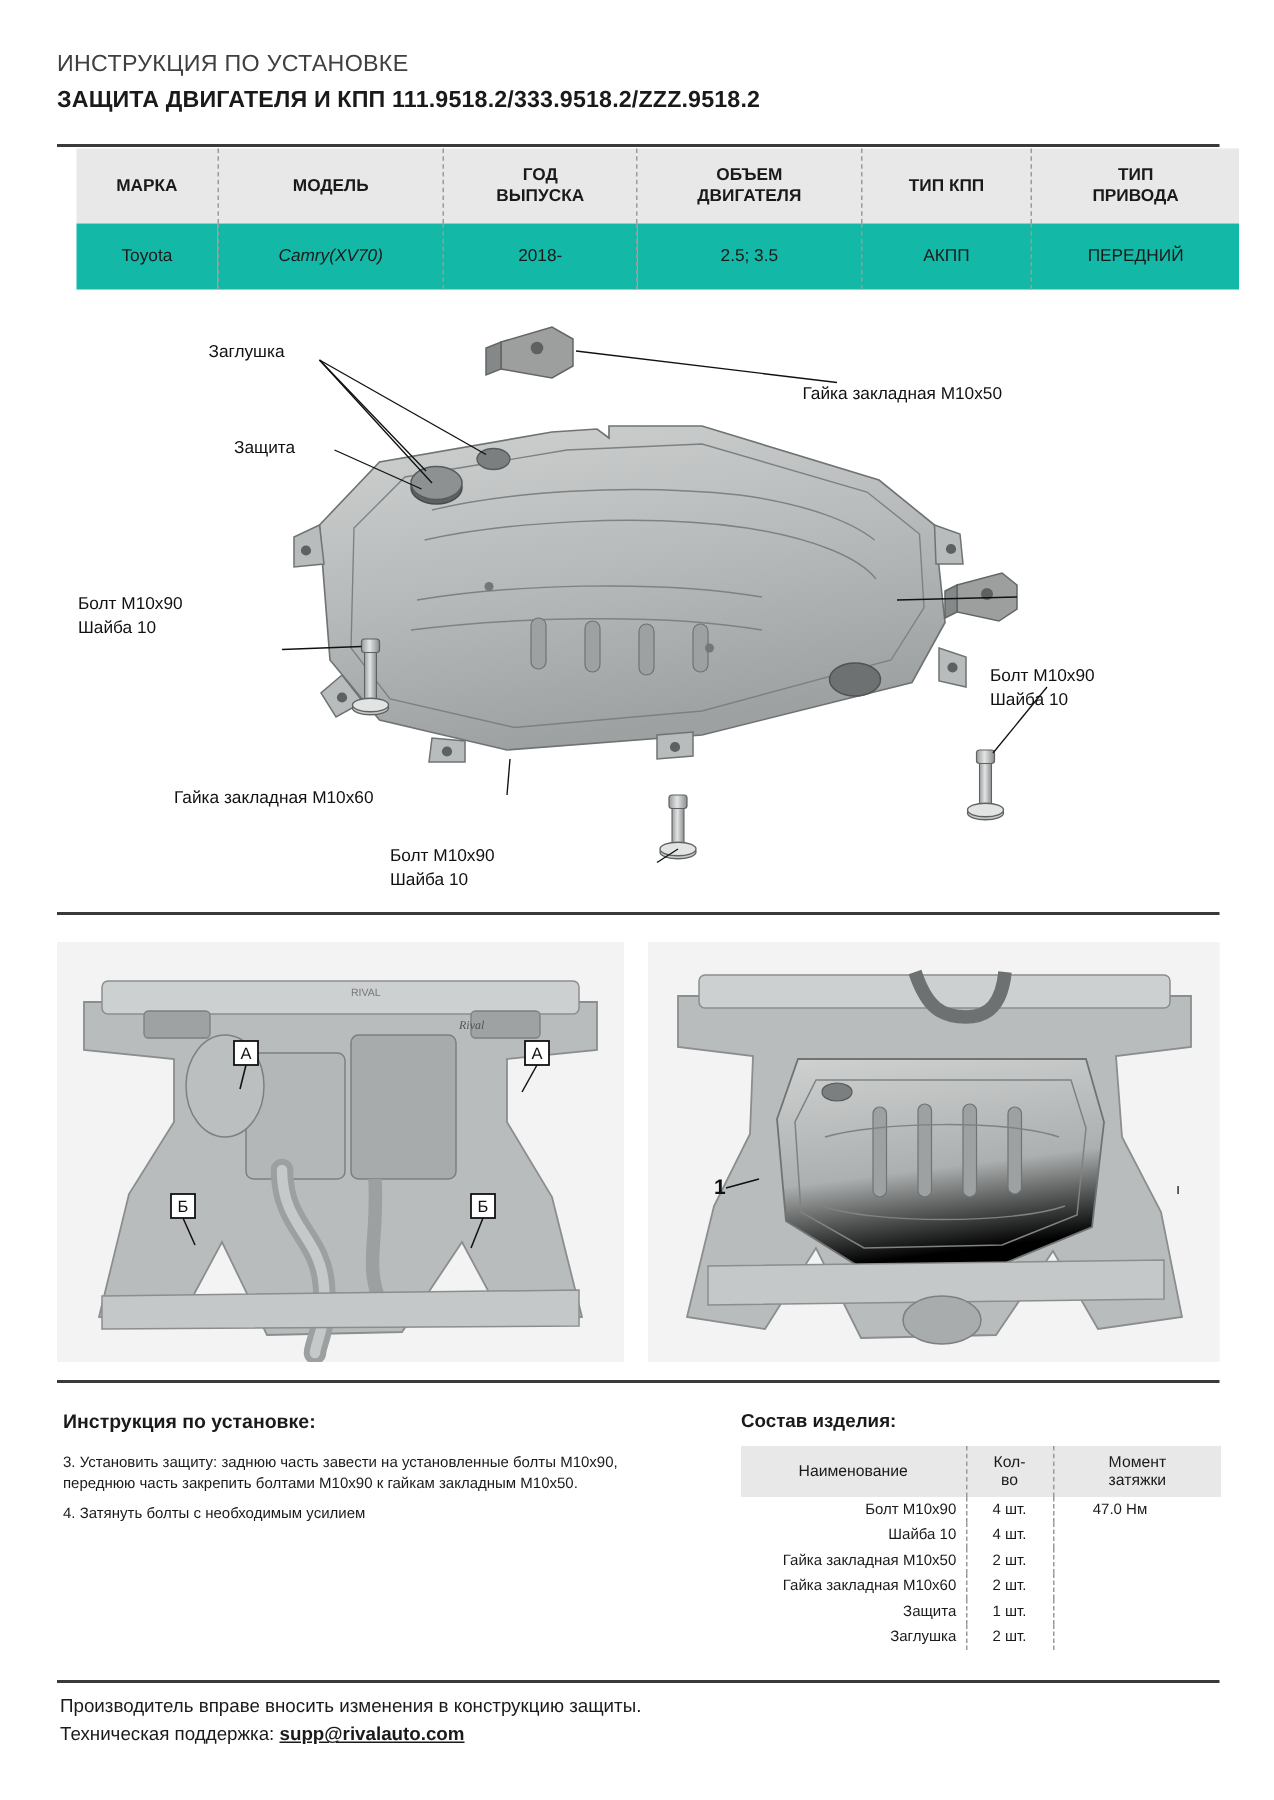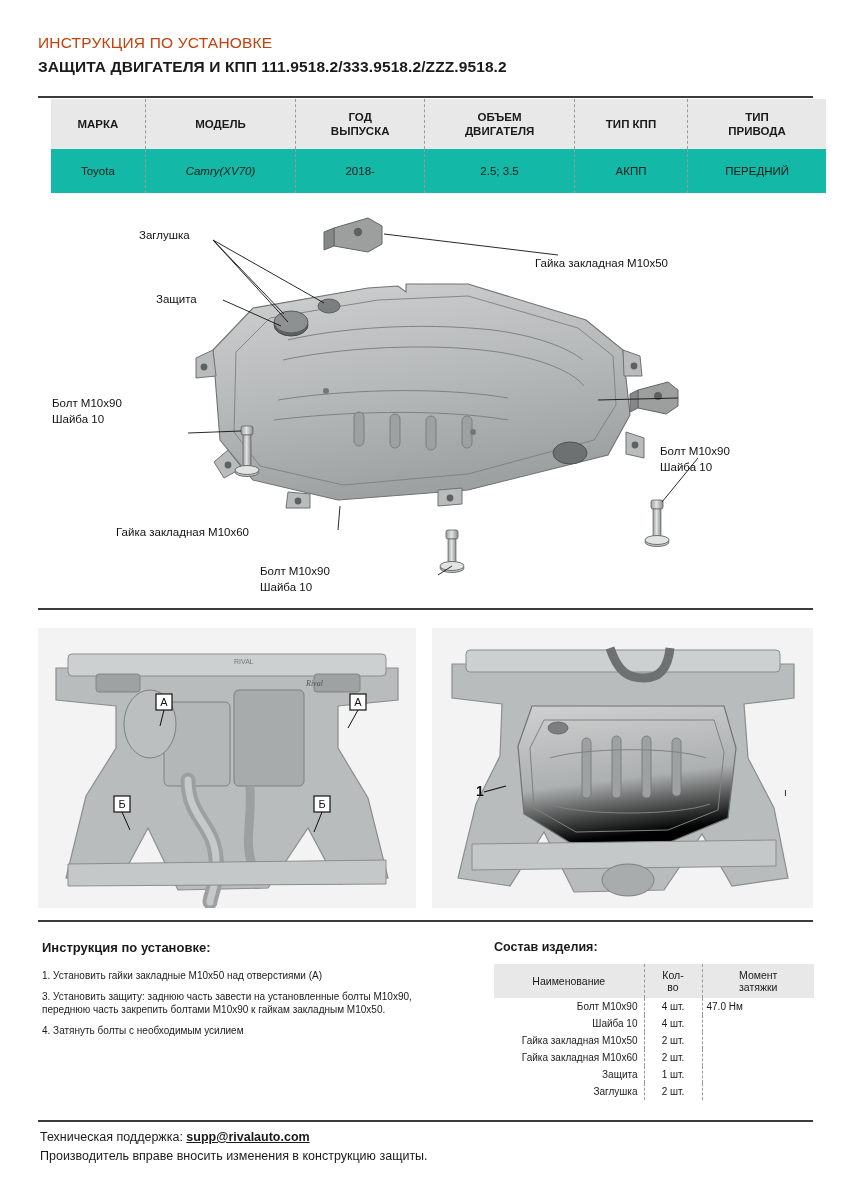--- a/index.html
+++ b/index.html
@@ -21,21 +21,21 @@
 
   
   .header {
     position: absolute;
     left: 38px; top: 34px;
     width: 775px;
   }
   .header .line1 {
     font-size: 15.5px;
     letter-spacing: .2px;
-    color: #c2410c;
+    color: #404040;
   }
   .header .line2 {
     font-size: 15.5px;
     font-weight: bold;
     margin-top: 6px;
     letter-spacing: .1px;
   }
   .rule {
     position: absolute;
     background: #3a3a3a;
@@ -144,21 +144,21 @@
   table.bom-table th:last-child { border-right: none; }
   table.bom-table td {
     padding: 3px 6px;
     border-right: 1px dashed #9a9a9a;
     font-size: 10px;
     height: 15px;
   }
   table.bom-table td:last-child { border-right: none; }
   table.bom-table td.name { text-align: right; }
   table.bom-table td.qty { text-align: center; }
-  table.bom-table td.torque { text-align: left; padding-left: 4px; }
+  table.bom-table td.torque { text-align: left; padding-left: 26px; }
 
   
   .footer {
     position: absolute;
     left: 40px; top: 1128px;
     width: 775px;
     font-size: 12.5px;
     line-height: 1.55;
   }
   .footer a { color: #1a1a1a; font-weight: bold; text-decoration: underline; }
@@ -384,21 +384,20 @@
       <text x="44" y="168" font-size="14" font-weight="bold" font-family="Liberation Sans, sans-serif" fill="#111">1</text>
       <path d="M52,164 L74,158" stroke="#111" stroke-width="1.2"></path>
       <text x="352" y="168" font-size="10" font-family="Liberation Sans, sans-serif" fill="#111">ı</text>
     </svg>
   </div>
 
   <div class="rule rule-mid2"></div>
 
   <div class="instr">
     <h3>Инструкция по установке:</h3>
-    <p>1. Установить гайки закладные М10х50 над отверстиями (А)</p>
     <p>3. Установить защиту: заднюю часть завести на установленные болты М10х90, переднюю часть закрепить болтами М10х90 к гайкам закладным М10х50.</p>
     <p>4. Затянуть болты с необходимым усилием</p>
   </div>
 
   <div class="bom">
     <h3>Состав изделия:</h3>
     <table class="bom-table">
       <tbody>
           <tr>
         <th style="width:150px">Наименование</th>
@@ -435,17 +434,17 @@
         <td class="qty">2 шт.</td>
         <td class="torque"></td>
       </tr>
     </tbody>
       </table>
   </div>
 
   <div class="rule rule-bot"></div>
 
   <div class="footer">
+    <div>Производитель вправе вносить изменения в конструкцию защиты.</div>
     <div><span>Техническая поддержка: </span><a href="#">supp@rivalauto.com</a></div>
-    <div>Производитель вправе вносить изменения в конструкцию защиты.</div>
   </div>
 
 </div>
 
 </body></html>

